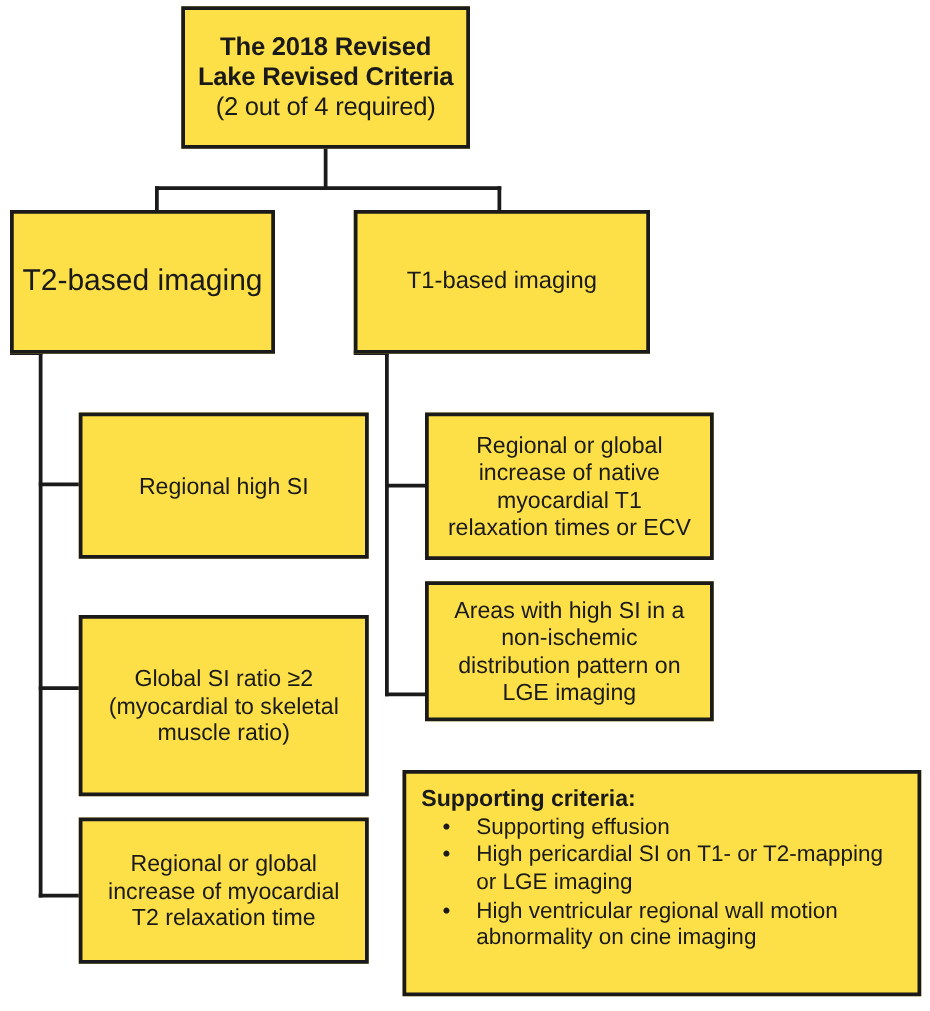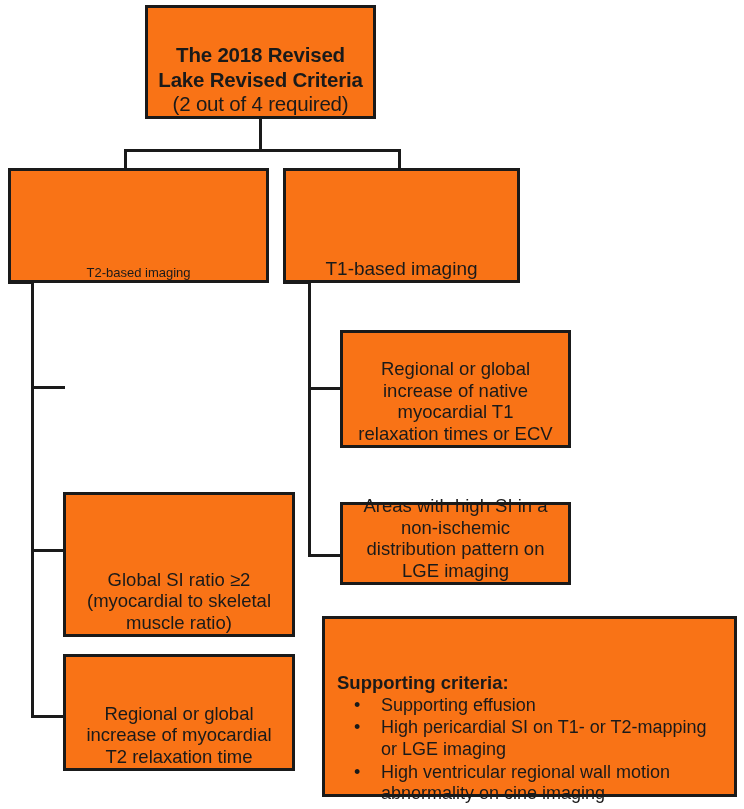--- a/index.html
+++ b/index.html
@@ -15,23 +15,23 @@
     position: relative;
     width: 744px;
     height: 809px;
     background: #ffffff;
     overflow: hidden;
   }
   .box {
     position: absolute;
     box-sizing: border-box;
     border: 3px solid #1a1a1a;
-    background: #f97316;
+    background: #fde047;
     display: flex;
-    align-items: flex-end;
+    align-items: center;
     justify-content: center;
     text-align: center;
     line-height: 1.18;
     z-index: 2;
   }
   .box .txt {
     display: block;
     width: 100%;
     white-space: pre-line;
     padding: 0 4px;
@@ -48,23 +48,23 @@
     letter-spacing: -0.2px;
   }
   #root-box .sub {
     font-weight: normal;
     display: block;
   }
   
   #t2-box {
     left: 8px;
     top: 168px;
-    width: 261px;
+    width: 212px;
     height: 115px;
-    font-size: 13px;
+    font-size: 24px;
   }
   #t1-box {
     left: 283px;
     top: 168px;
     width: 237px;
     height: 115px;
     font-size: 19px;
   }
   
   .leaf-left {
@@ -75,40 +75,39 @@
   #t2-leaf-1 { top: 330px; height: 117px; }
   #t2-leaf-2 { top: 492px; height: 145px; }
   #t2-leaf-3 { top: 654px; height: 117px; }
   
   .leaf-right {
     left: 340px;
     width: 231px;
     font-size: 18.5px;
   }
   #t1-leaf-1 { top: 330px; height: 118px; }
-  #t1-leaf-2 { top: 502px; height: 83px; }
+  #t1-leaf-2 { top: 465px; height: 112px; }
   
   #supporting-box {
     left: 322px;
     top: 616px;
     width: 415px;
     height: 181px;
     border-width: 3px;
     display: block;
     text-align: left;
     padding: 9px 10px 6px 12px;
     font-size: 18px;
     z-index: 3;
   }
   #supporting-title {
     font-weight: bold;
     display: block;
     margin-bottom: 1px;
     font-size: 18.5px;
-    margin-top: 44px;
   }
   #supporting-list {
     list-style: none;
     margin: 0;
     padding: 0;
   }
   #supporting-list li {
     position: relative;
     padding-left: 44px;
     margin-bottom: 1px;
@@ -159,20 +158,23 @@
   </div>
 
   <div class="box" id="t2-box">
     <span class="txt">T2-based imaging</span>
   </div>
 
   <div class="box" id="t1-box">
     <span class="txt">T1-based imaging</span>
   </div>
 
+  <div class="box leaf-left" id="t2-leaf-1">
+    <span class="txt">Regional high SI</span>
+  </div>
 
   <div class="box leaf-left" id="t2-leaf-2">
     <span class="txt">Global SI ratio ≥2
 (myocardial to skeletal
 muscle ratio)</span>
   </div>
 
   <div class="box leaf-left" id="t2-leaf-3">
     <span class="txt">Regional or global
 increase of myocardial

